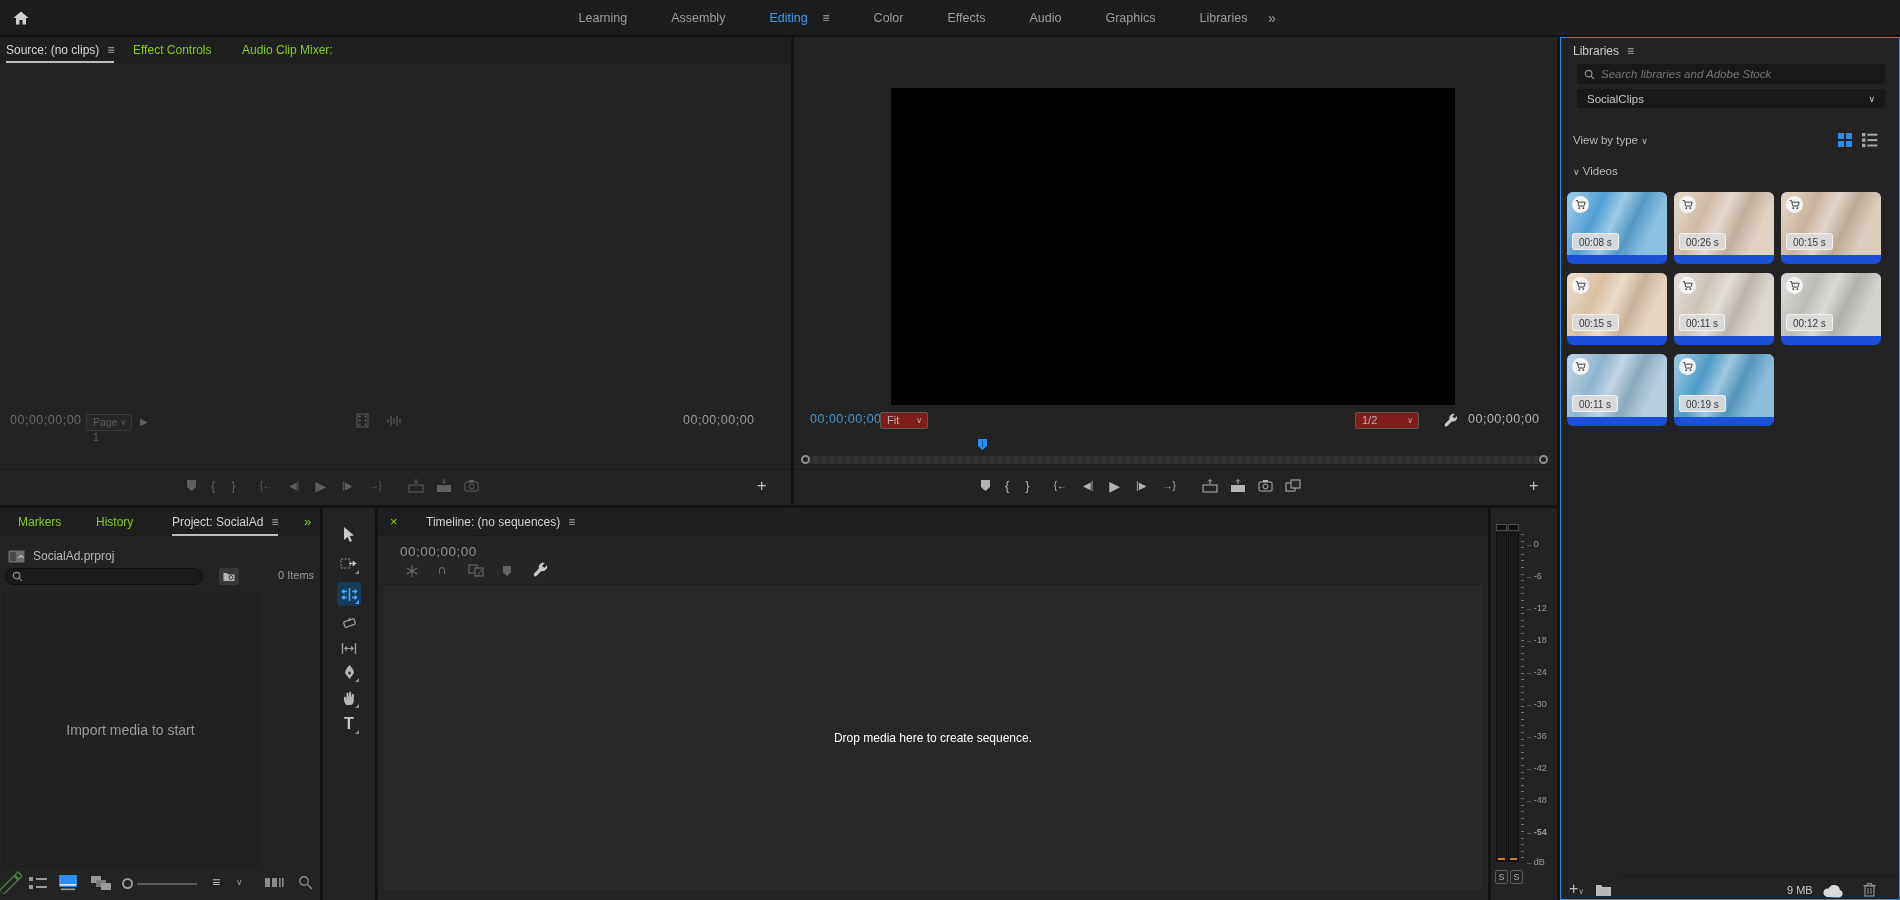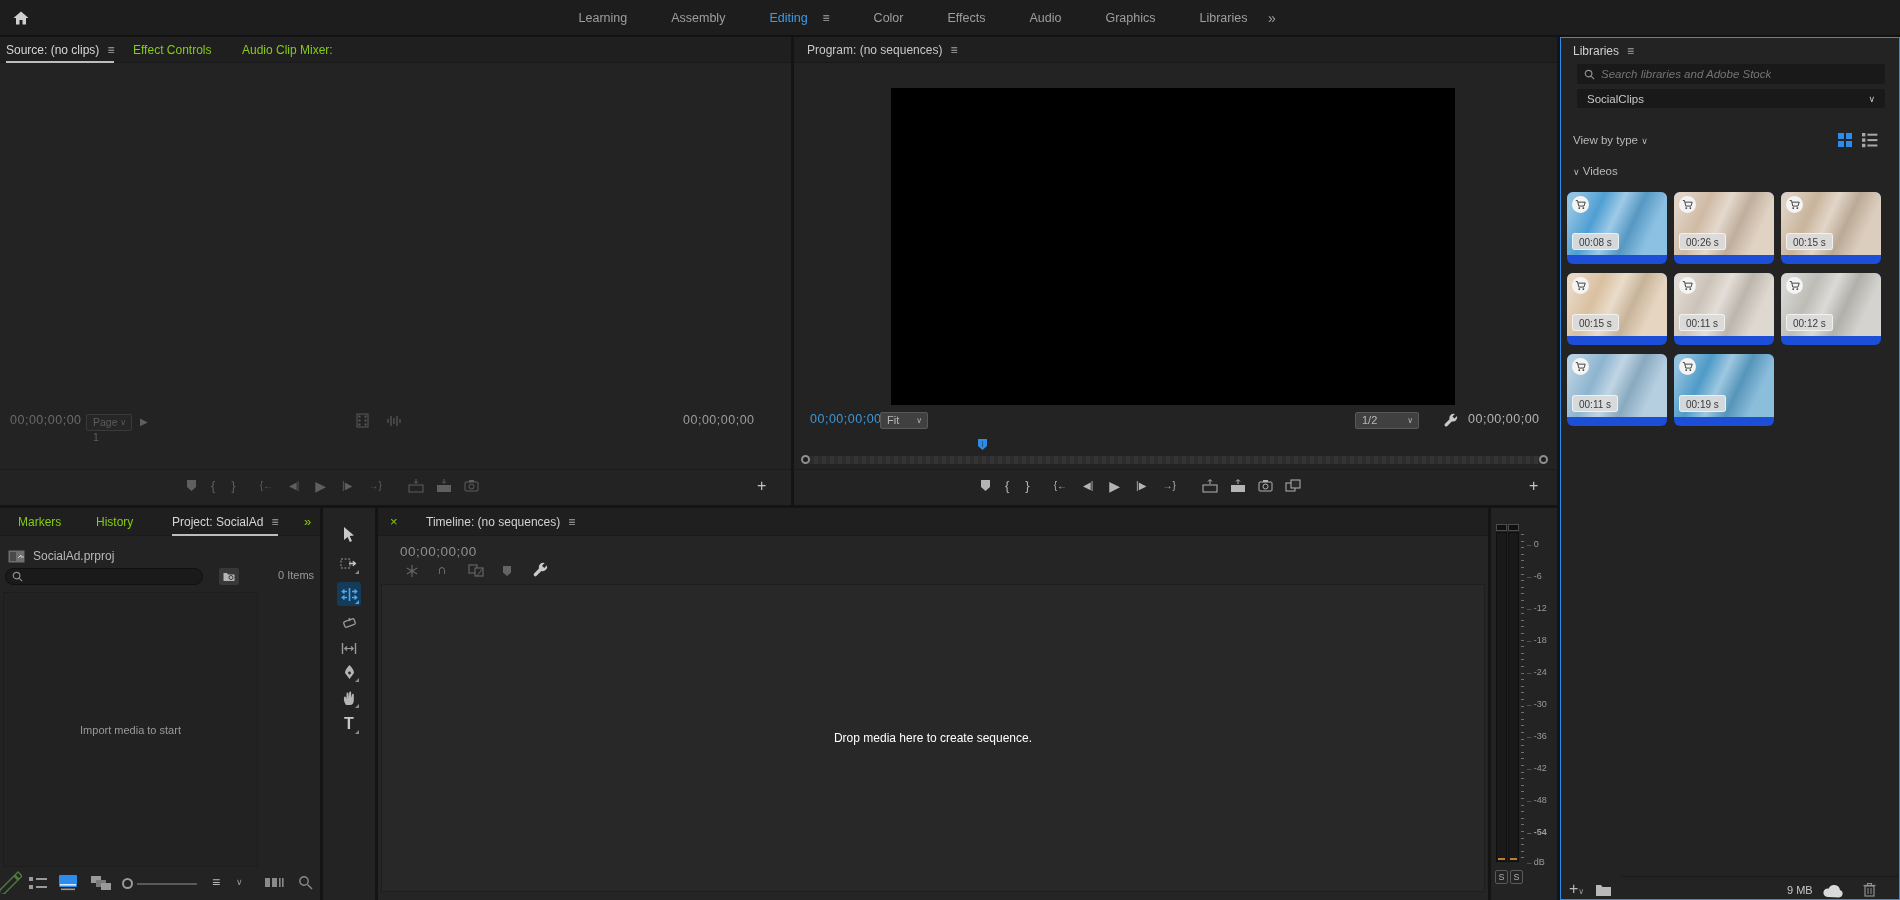--- a/index.html
+++ b/index.html
@@ -22,21 +22,21 @@
   #topbar { position:absolute; left:0; top:0; width:1900px; height:36px; background:#1d1d1d;
             border-bottom:1px solid #101010; }
   #ws-tabs { position:absolute; left:0; right:74px; top:0; height:36px; display:flex;
              justify-content:center; gap:44px; }
   .ws-tab { line-height:36px; font-size:12.5px; color:#9e9e9e; white-space:nowrap; }
   .ws-tab.active { color:#3a9bf0; }
 
   
   #video-frame { position:absolute; left:97px; top:51px; width:564px; height:317px; background:#000; }
   .dd-box { position:absolute; height:17px; border:1px solid #585858; border-radius:2px;
-            background:#404040; color:#b8b8b8; font-size:11px; line-height:15px; padding:0 6px; }
+            background:#7f1d1d; color:#b8b8b8; font-size:11px; line-height:15px; padding:0 6px; }
   .dd-box .chev { position:absolute; right:5px; top:0; font-size:8px; color:#b0b0b0; line-height:15px; }
   #scrubber { position:absolute; left:12px; right:14px; top:419px; height:8px; background:#303030;
               border-radius:4px;
               background-image:repeating-linear-gradient(90deg,#343434 0 4px,#2c2c2c 4px 8px); }
   .scrub-knob { position:absolute; top:-1px; width:9px; height:9px; border:2px solid #8f8f8f;
                 border-radius:50%; background:#1d1d1d; }
   #playhead { position:absolute; left:183px; top:401px; width:11px; height:13px; }
   .transport { position:absolute; height:30px; border-top:1px solid #1b1b1b; left:0; right:0;
                display:flex; align-items:center; }
   .t-ico { font-size:10px; color:#b4b4b4; margin:0 8px; white-space:nowrap; }
@@ -172,23 +172,20 @@
             <rect x="1" y="3" width="13" height="9" rx="1" fill="none" stroke="#5f5f5f"></rect>
             <circle cx="7.5" cy="7.5" r="2.5" fill="none" stroke="#5f5f5f"></circle>
             <rect x="5" y="1" width="5" height="2" fill="#5f5f5f"></rect>
           </svg>
         </span>
       <span class="t-ico" style="position:absolute;left:749px;font-size:16px;color:#c6c6c6;">+</span>
     </div>
   </div>
 
   <div class="panel" id="program-panel" style="left:794px;top:37px;width:763px;height:468px;">
-    <div class="tabstrip">
-      <span class="ptab" style="left:13px;color:#c8c8c8;"><span>Program: (no sequences)</span><span class="menu-glyph">≡</span></span>
-    </div>
 
     <div id="video-frame"></div>
 
     <span class="tc" style="left:16px;top:375px;color:#3f97d6;">00;00;00;00</span>
     <span class="dd-box" style="left:86px;top:375px;width:48px;"><span>Fit</span><span class="chev">∨</span></span>
     <span class="dd-box" style="left:561px;top:375px;width:64px;"><span>1/2</span><span class="chev">∨</span></span>
     <span style="position:absolute;left:649px;top:376px;">
       <svg width="15" height="15" viewBox="0 0 15 15">
           <path d="M14 3 a4.2 4.2 0 0 1-5.2 5.4 L4.3 13 a1.6 1.6 0 0 1-2.3-2.3 L6.5 6.2 A4.2 4.2 0 0 1 11.9 1 L9.4 3.5 l2.1 2.1 L14 3 Z" fill="#c9c9c9"></path>
         </svg>
@@ -273,21 +270,21 @@
     </div>
     <span style="position:absolute;left:219px;top:60px;width:20px;height:17px;background:#383838;border-radius:2px;display:flex;align-items:center;justify-content:center;">
       <svg width="12" height="10" viewBox="0 0 12 10">
           <path d="M0.5 1 h3.5 l1 1.5 H11.5 v6.5 H0.5 Z" fill="#b5b5b5"></path>
           <circle cx="8" cy="5.5" r="2" fill="none" stroke="#333" stroke-width="1"></circle>
         </svg>
     </span>
     <span style="position:absolute;left:278px;top:61px;font-size:11px;color:#9a9a9a;">0 Items</span>
 
     <div style="position:absolute;left:3px;top:84px;width:255px;bottom:33px;border:1px solid #1d1d1d;background:#222222;display:flex;align-items:center;justify-content:center;">
-      <span style="font-size:11px;color:#9a9a9a;">Import media to start</span>
+      <span style="font-size:14px;color:#9a9a9a;">Import media to start</span>
     </div>
 
     <span style="position:absolute;left:-4px;top:360px;">
       <svg width="26" height="26" viewBox="0 0 26 26">
           <path d="M4 22 L18 8 l4 4 L8 26 l-5 1 Z M19 7 l3-3 4 4 -3 3 Z" fill="none" stroke="#4f7d3f" stroke-width="1.4"></path>
         </svg>
     </span>
     <span style="position:absolute;left:28px;top:368px;">
       <svg width="20" height="14" viewBox="0 0 20 14">
           <rect x="1" y="1" width="4" height="4" fill="#9a9a9a"></rect>

